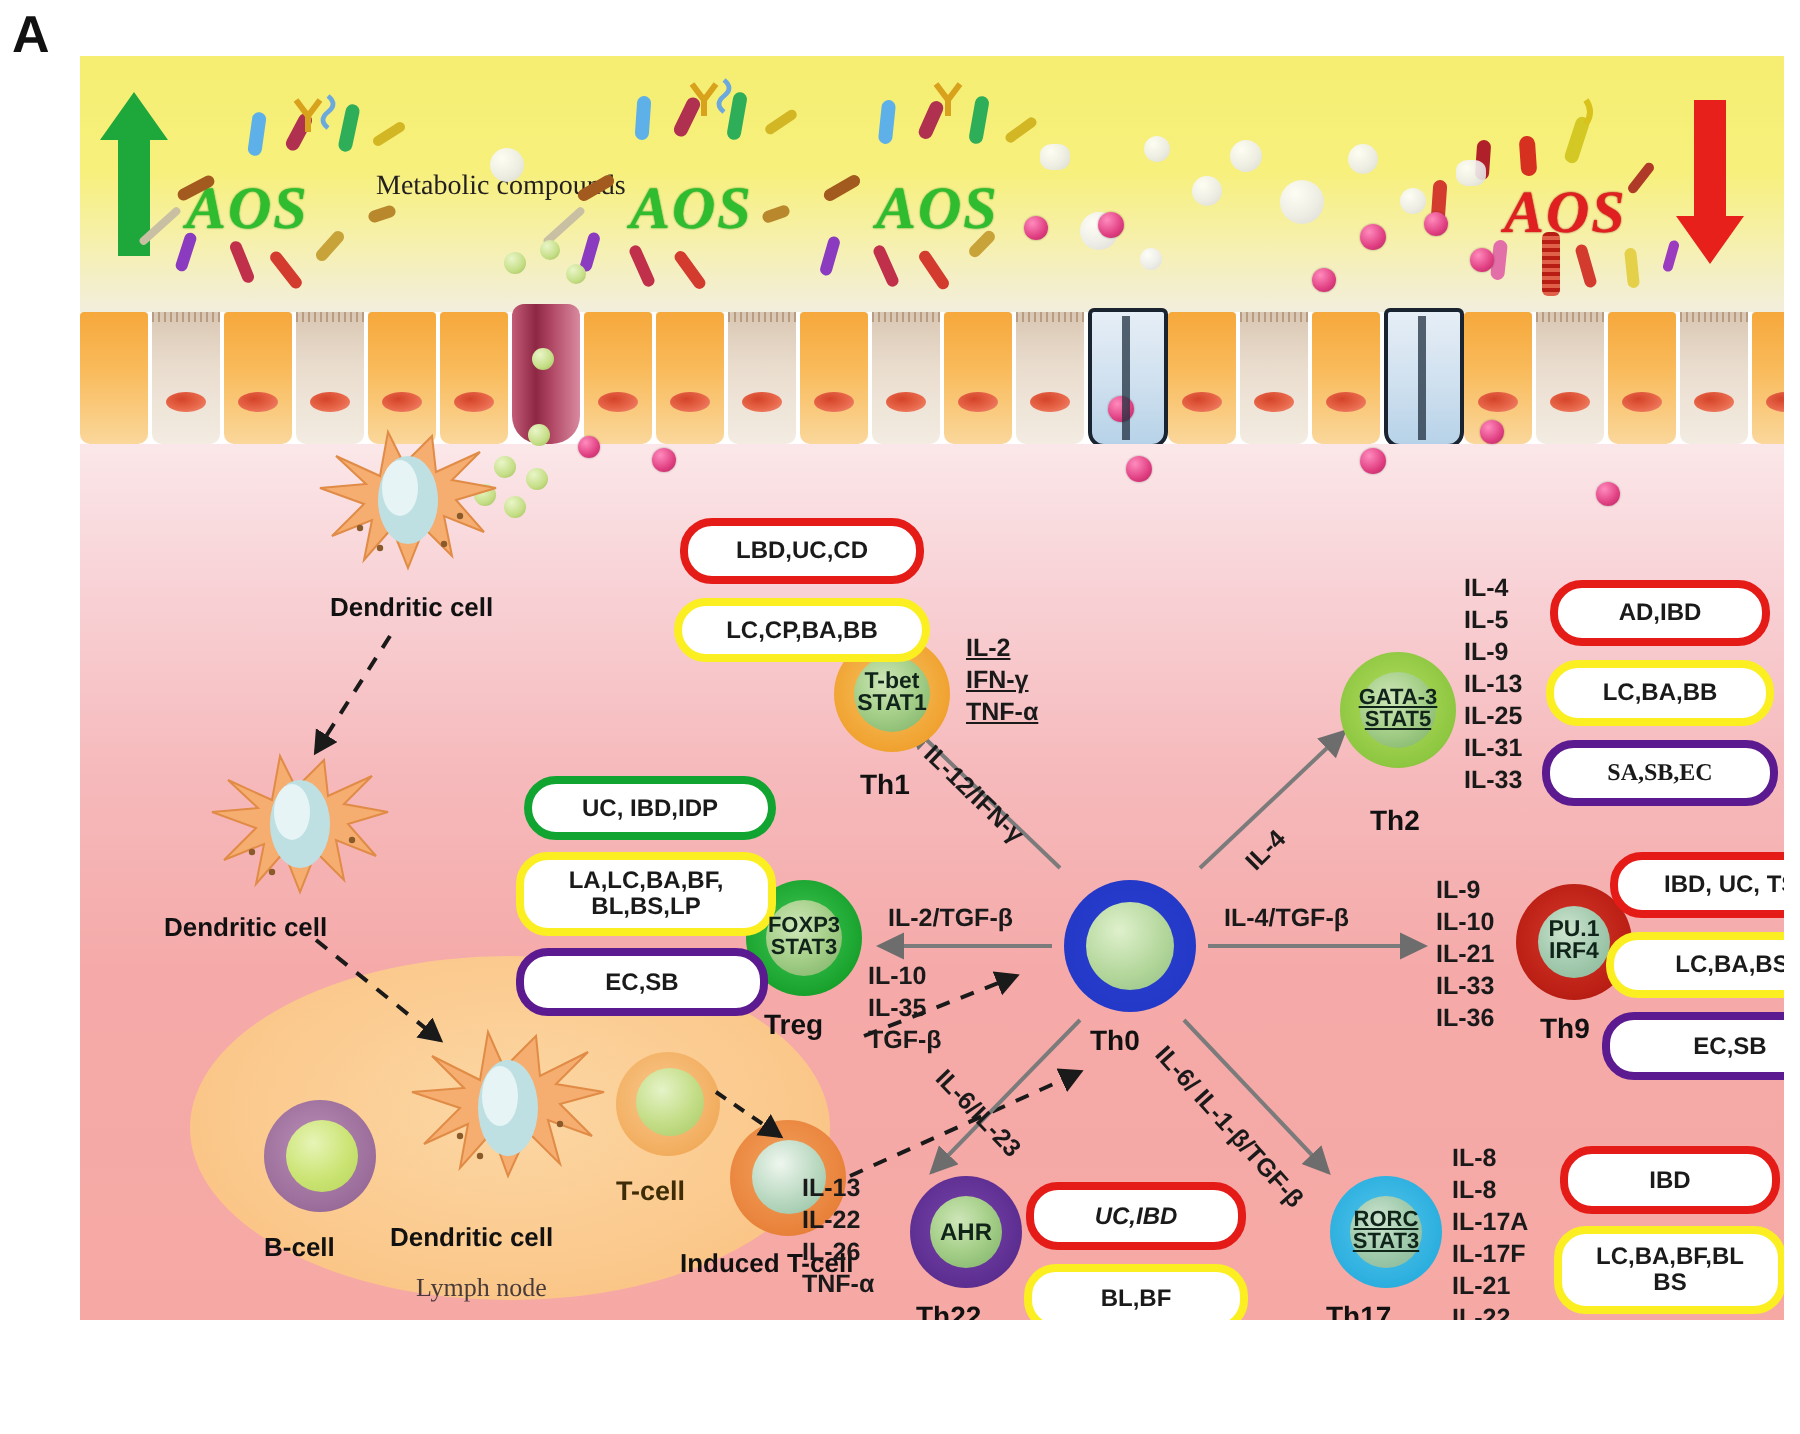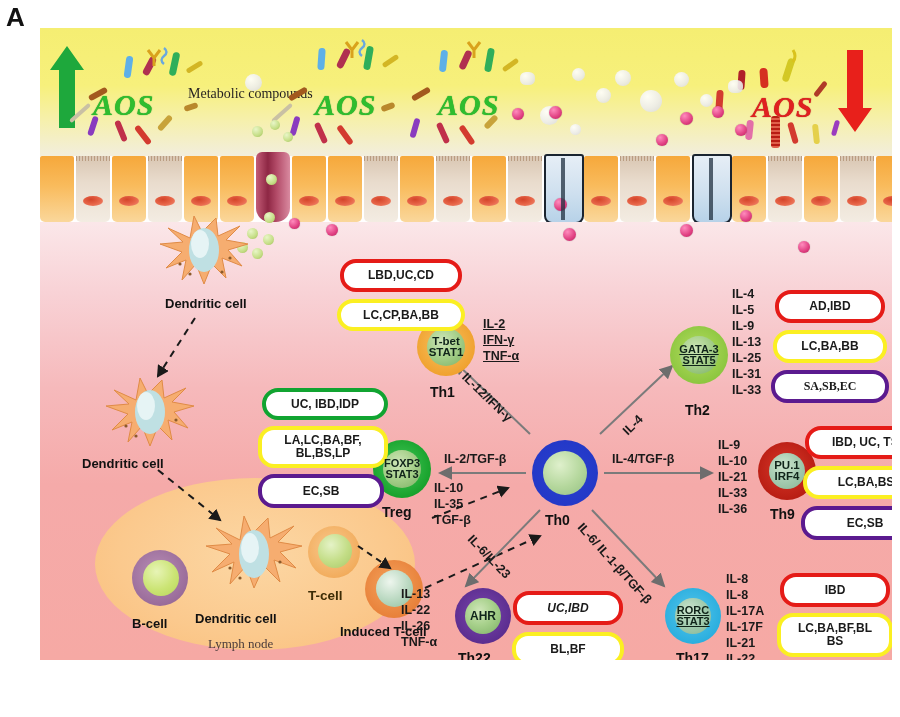--- a/index.html
+++ b/index.html
@@ -482,21 +482,21 @@
       <span>UC,IBD</span>
     </div>
     <div class="tagbox yellow" style="left:472px;top:604px;width:112px;height:34px;">
       <span>BL,BF</span>
     </div>
 
     <div class="tcell" style="left:625px;top:560px;width:56px;height:56px;background:radial-gradient(circle at 48% 46%,#56c6ec 0%,#2aaede 72%,#1e93c2 100%);">
       <div class="inner" style="left:10px;top:10px;width:36px;height:36px;background:radial-gradient(circle at 40% 35%,#cfe6d0 0%,#a4cdb0 45%,#84b695 100%);"></div>
       <div class="txt" style="font-size:11px;text-decoration:underline;"><span>RORC</span><br><span>STAT3</span></div>
     </div>
-    <div class="celllabel" style="left:636px;top:622px;">Th17</div>
+    <div class="celllabel" style="left:623px;top:622px;">Th17</div>
     <div class="cyto" style="left:686px;top:543px;">
       <div>IL-8</div>
       <div>IL-8</div>
       <div>IL-17A</div>
       <div>IL-17F</div>
       <div>IL-21</div>
       <div>IL-22</div>
 
     </div>
     <div class="tagbox red" style="left:740px;top:545px;width:110px;height:34px;">

